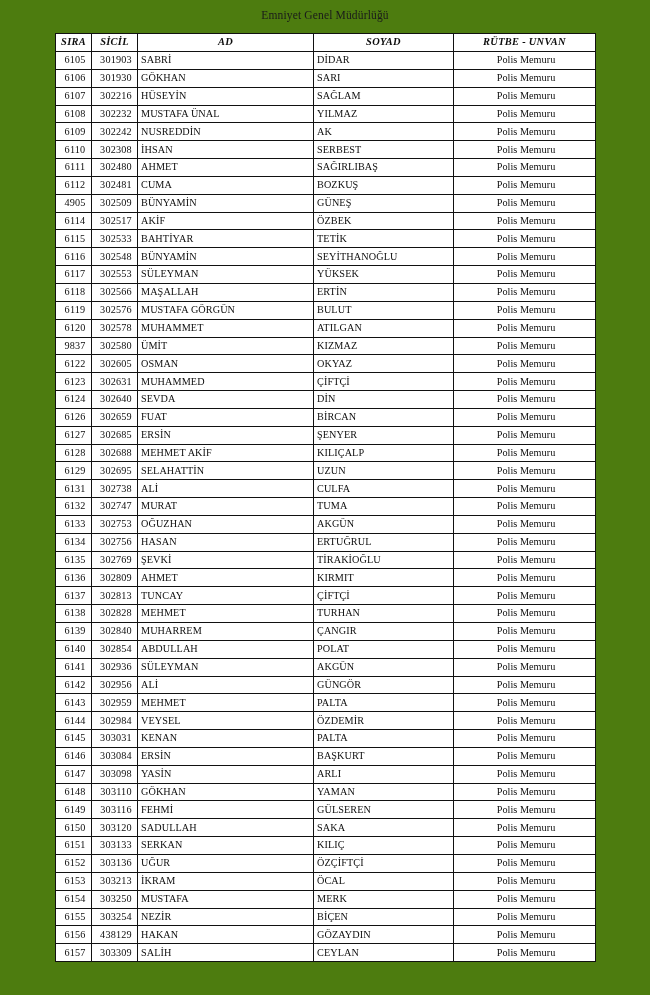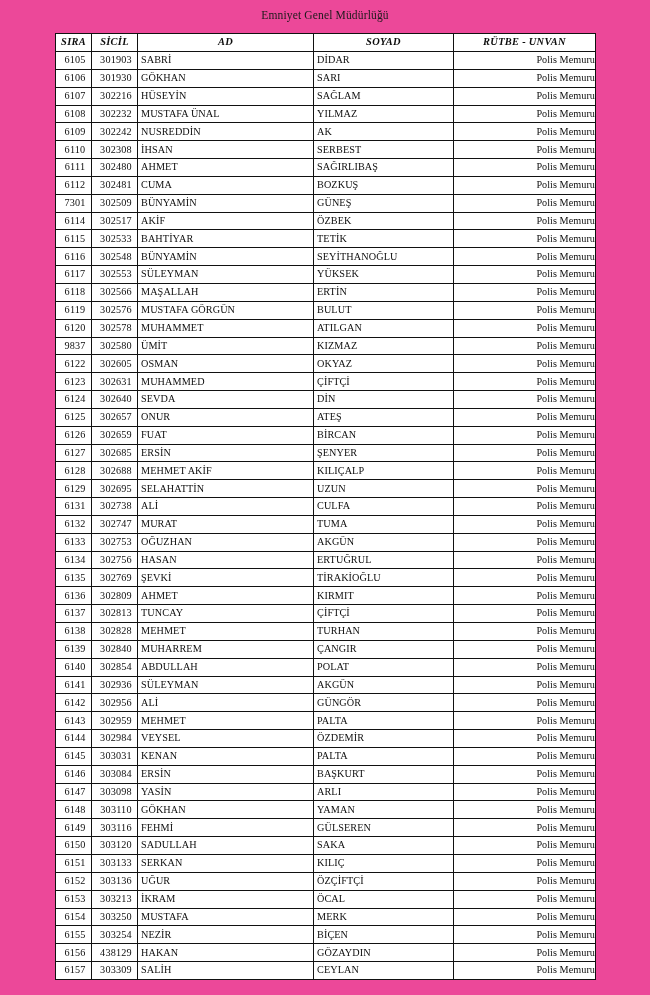--- a/index.html
+++ b/index.html
@@ -14,21 +14,21 @@
     color: #000000;
     position: relative;
     overflow: hidden;
   }
   .page {
     position: absolute;
     left: 0;
     top: 0;
     width: 650px;
     height: 995px;
-    background: #ec4899;
+    background: #4d7c0f;
   }
   .doc-title {
     position: absolute;
     left: 0;
     top: 9px;
     width: 650px;
     text-align: center;
     font-size: 11.5px;
     letter-spacing: 0.15px;
     color: #1a1a1a;
@@ -76,21 +76,21 @@
   td.num {
     text-align: center;
     padding: 0;
     letter-spacing: 0.2px;
   }
   td.txt {
     text-align: left;
     letter-spacing: 0.1px;
   }
   td.rank {
-    text-align: right;
+    text-align: center;
     letter-spacing: 0.05px;
   }
 </style>
 </head>
 <body>
 
 <div class="page">
 
   <div class="doc-title">Emniyet Genel Müdürlüğü</div>
 
@@ -163,21 +163,21 @@
             <td class="rank">Polis Memuru</td>
           </tr>
           <tr>
             <td class="num">6112</td>
             <td class="num">302481</td>
             <td class="txt">CUMA</td>
             <td class="txt">BOZKUŞ</td>
             <td class="rank">Polis Memuru</td>
           </tr>
           <tr>
-            <td class="num">7301</td>
+            <td class="num">4905</td>
             <td class="num">302509</td>
             <td class="txt">BÜNYAMİN</td>
             <td class="txt">GÜNEŞ</td>
             <td class="rank">Polis Memuru</td>
           </tr>
           <tr>
             <td class="num">6114</td>
             <td class="num">302517</td>
             <td class="txt">AKİF</td>
             <td class="txt">ÖZBEK</td>
@@ -247,27 +247,20 @@
             <td class="rank">Polis Memuru</td>
           </tr>
           <tr>
             <td class="num">6124</td>
             <td class="num">302640</td>
             <td class="txt">SEVDA</td>
             <td class="txt">DİN</td>
             <td class="rank">Polis Memuru</td>
           </tr>
           <tr>
-            <td class="num">6125</td>
-            <td class="num">302657</td>
-            <td class="txt">ONUR</td>
-            <td class="txt">ATEŞ</td>
-            <td class="rank">Polis Memuru</td>
-          </tr>
-          <tr>
             <td class="num">6126</td>
             <td class="num">302659</td>
             <td class="txt">FUAT</td>
             <td class="txt">BİRCAN</td>
             <td class="rank">Polis Memuru</td>
           </tr>
           <tr>
             <td class="num">6127</td>
             <td class="num">302685</td>
             <td class="txt">ERSİN</td>

